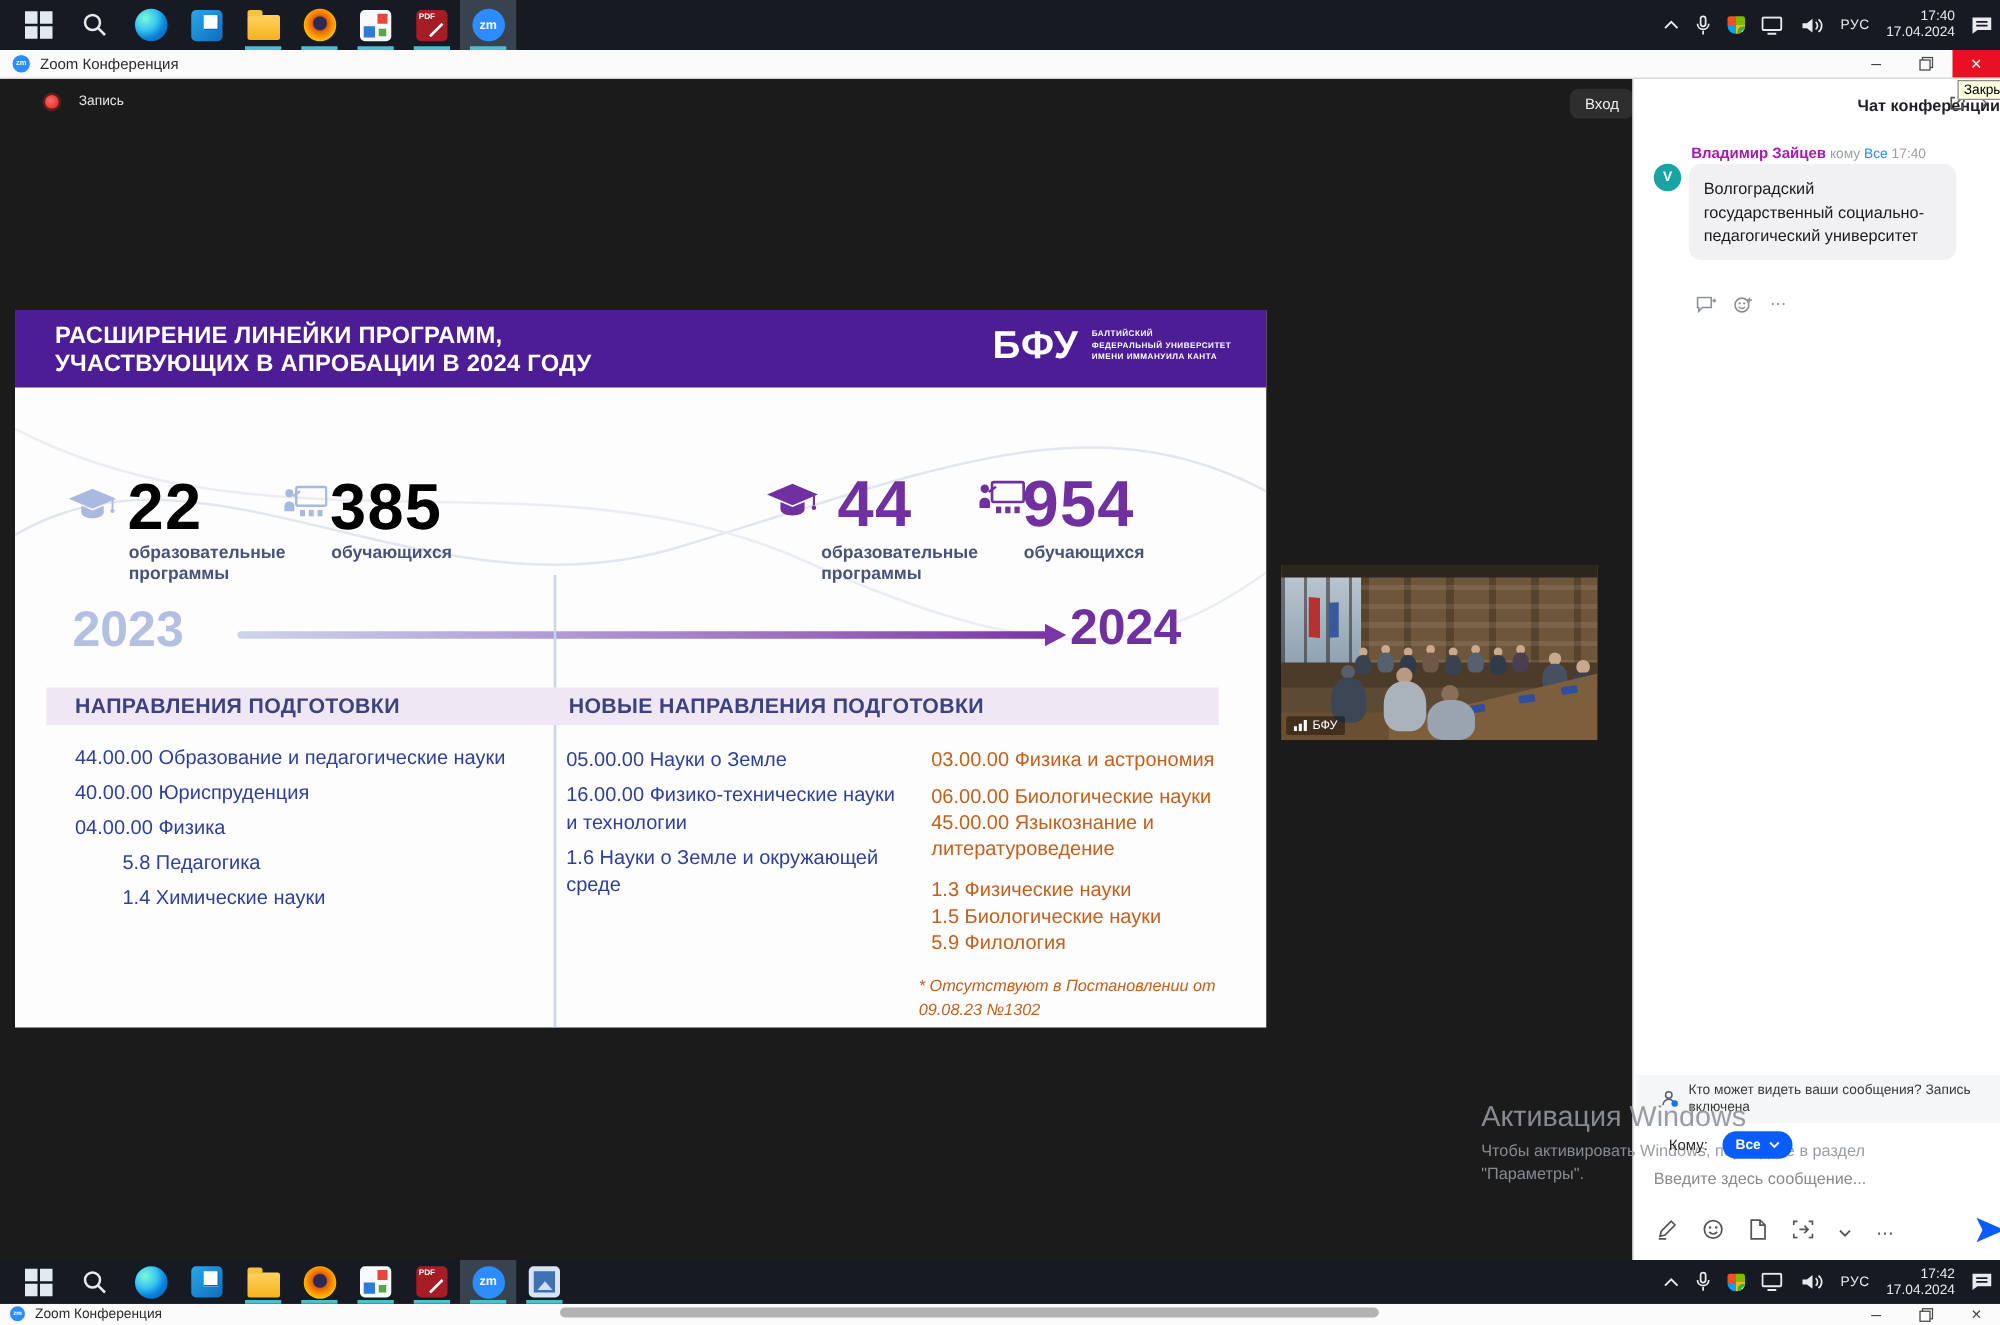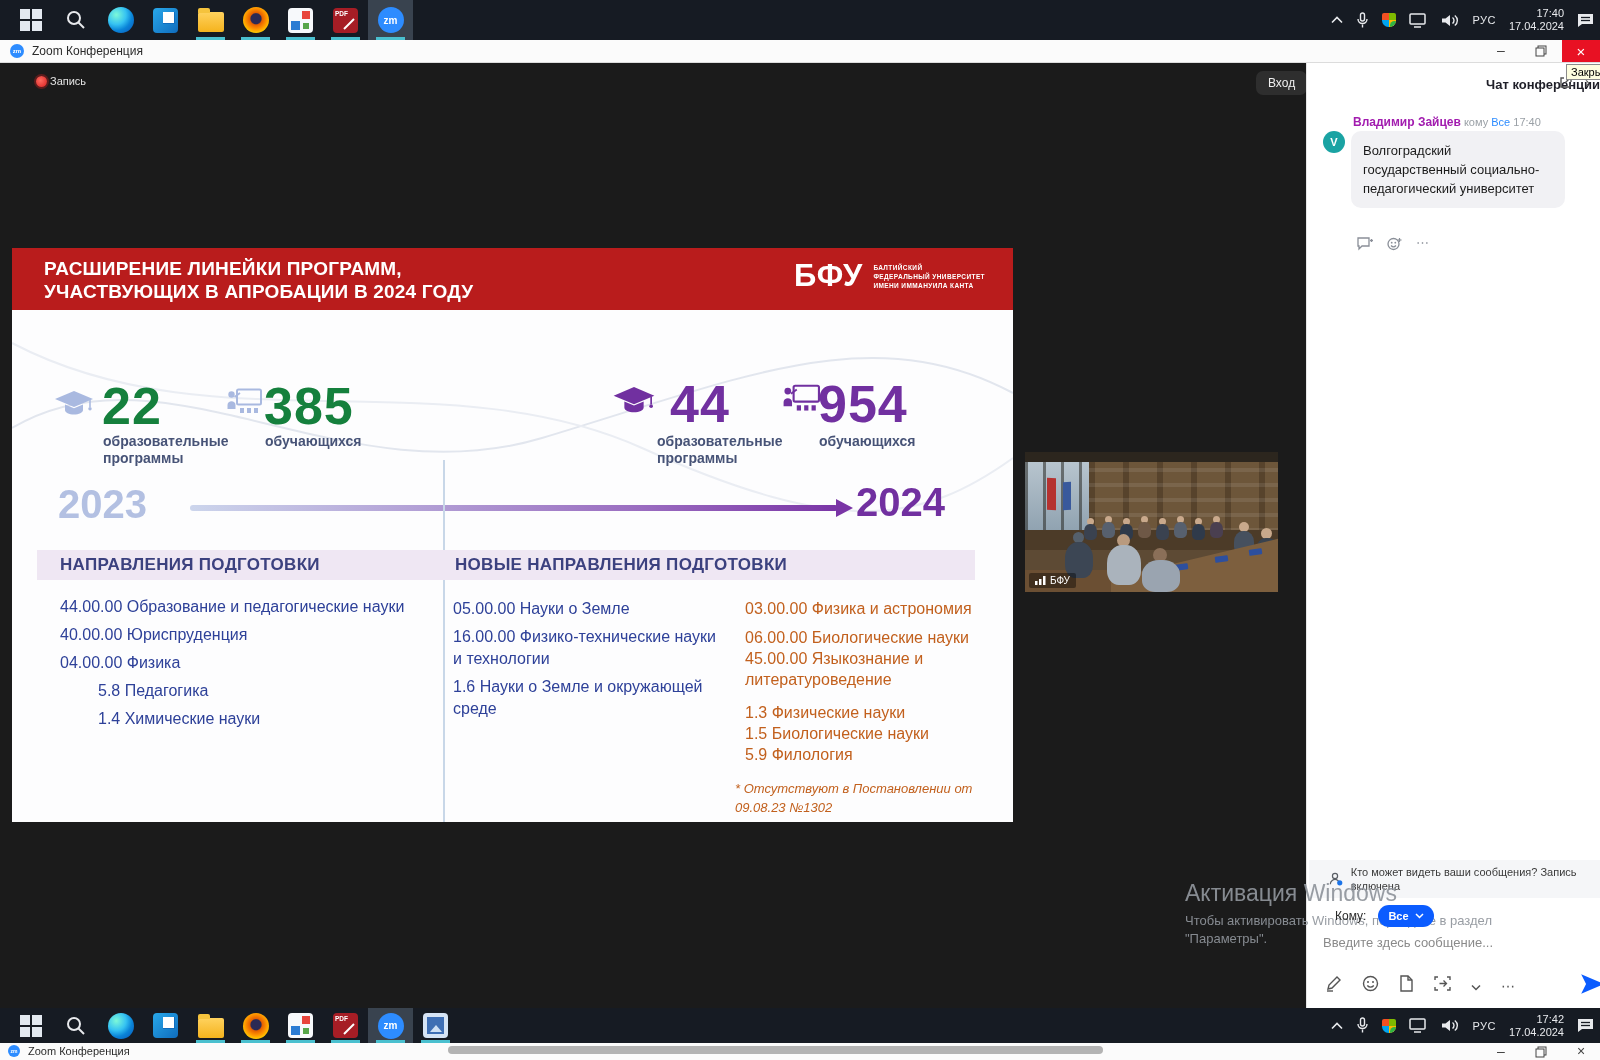--- a/index.html
+++ b/index.html
@@ -50,27 +50,27 @@
   .close-red{position:absolute;right:0;top:0;width:38px;height:100%;background:#e81123;color:#fff;display:flex;align-items:center;justify-content:center;font-size:15px;cursor:pointer}
 
   
   #meeting{left:0;top:63px;width:1306px;height:945px;background:#1b1b1b}
   .rec-dot{width:11px;height:11px;border-radius:50%;background:radial-gradient(circle at 40% 40%,#ff6b60,#d61f1f);box-shadow:0 0 0 2px rgba(214,31,31,.35)}
   .rec-label{font-size:11px;color:#e4e4e4}
   .btn-dark{background:#2e2e2e;border-radius:7px;color:#f0f0f0;font-size:12px;padding:5px 12px;cursor:pointer}
 
   
   #slide{left:12px;top:185px;width:1001px;height:574px;background:#fdfdfe;overflow:hidden}
-  .slide-head{position:absolute;left:0;top:0;width:100%;height:62px;background:#b91c1c}
+  .slide-head{position:absolute;left:0;top:0;width:100%;height:62px;background:#4c1d95}
   .slide-title{position:absolute;left:32px;top:9px;color:#fff;font-weight:bold;font-size:19px;line-height:23px;letter-spacing:.2px}
   .logo-wrap{position:absolute;right:28px;top:10px;display:flex;align-items:center;gap:10px}
   .logo-abbr{color:#fff;font-size:31px;font-weight:bold;letter-spacing:1px}
   .logo-lines{color:#fff;font-size:6.5px;font-weight:bold;line-height:9px;letter-spacing:.4px}
   .stat-val{position:absolute;font-weight:bold;font-size:52px;letter-spacing:1px}
-  .periwinkle{color:#15803d}.purple{color:#7130a0}
+  .periwinkle{color:#000000}.purple{color:#7130a0}
   .stat-label{position:absolute;font-size:14px;font-weight:bold;color:#475377;line-height:17px}
   .year{position:absolute;font-size:40px;font-weight:bold}
   .year-arrow{position:absolute;left:178px;top:257px;width:648px;height:6px;border-radius:3px;background:linear-gradient(90deg,#ccd5ec,#9a6cc0 70%,#7a35a6)}
   .year-arrow-head{position:absolute;left:824px;top:251px;width:0;height:0;border-left:17px solid #7a35a6;border-top:9px solid transparent;border-bottom:9px solid transparent}
   .divider-v{position:absolute;left:431px;top:212px;width:2px;height:362px;background:#c8d7e8}
   .band{position:absolute;left:25px;top:302px;width:938px;height:30px;background:#efe7f3}
   .band-h{position:absolute;top:307px;font-size:17px;font-weight:600;color:#3c417f;letter-spacing:.3px}
   .dir-col{position:absolute;font-size:16px}
   .dir-col .it{margin-bottom:11px;line-height:17px}
   .blue-t{color:#2e4199}.orange-t{color:#c2601d}
@@ -236,21 +236,21 @@
     <div class="abs win-ctl" style="right:52px;top:4px"><svg width="12" height="12">
           <rect x="3" y="1" width="8" height="8" fill="none" stroke="#444"></rect>
           <rect x="1" y="3" width="8" height="8" fill="#fbfbfb" stroke="#444"></rect>
         </svg></div>
     <div class="close-red">×</div>
   </div>
   <div class="abs tooltip">Закры</div>
 
   <div class="abs" id="meeting">
 
-    <div class="abs" style="left:36px;top:12px;display:flex;align-items:center;gap:3px">
+    <div class="abs" style="left:36px;top:12px;display:flex;align-items:center;gap:16px">
       <span class="rec-dot"></span>
       <span class="rec-label">Запись</span>
     </div>
 
     <div class="abs btn-dark" style="left:1256px;top:8px">Вход</div>
 
     <div class="abs" id="slide">
       <svg class="wave" width="1001" height="260" viewBox="0 0 1001 260">
         <path d="M0,130 C150,40 330,200 530,140 S860,20 1001,95" stroke="#e2e6ee" fill="none" stroke-width="2"></path>
         <path d="M0,45 C200,150 430,60 630,150 S910,225 1001,160" stroke="#eaedf3" fill="none" stroke-width="2"></path>

